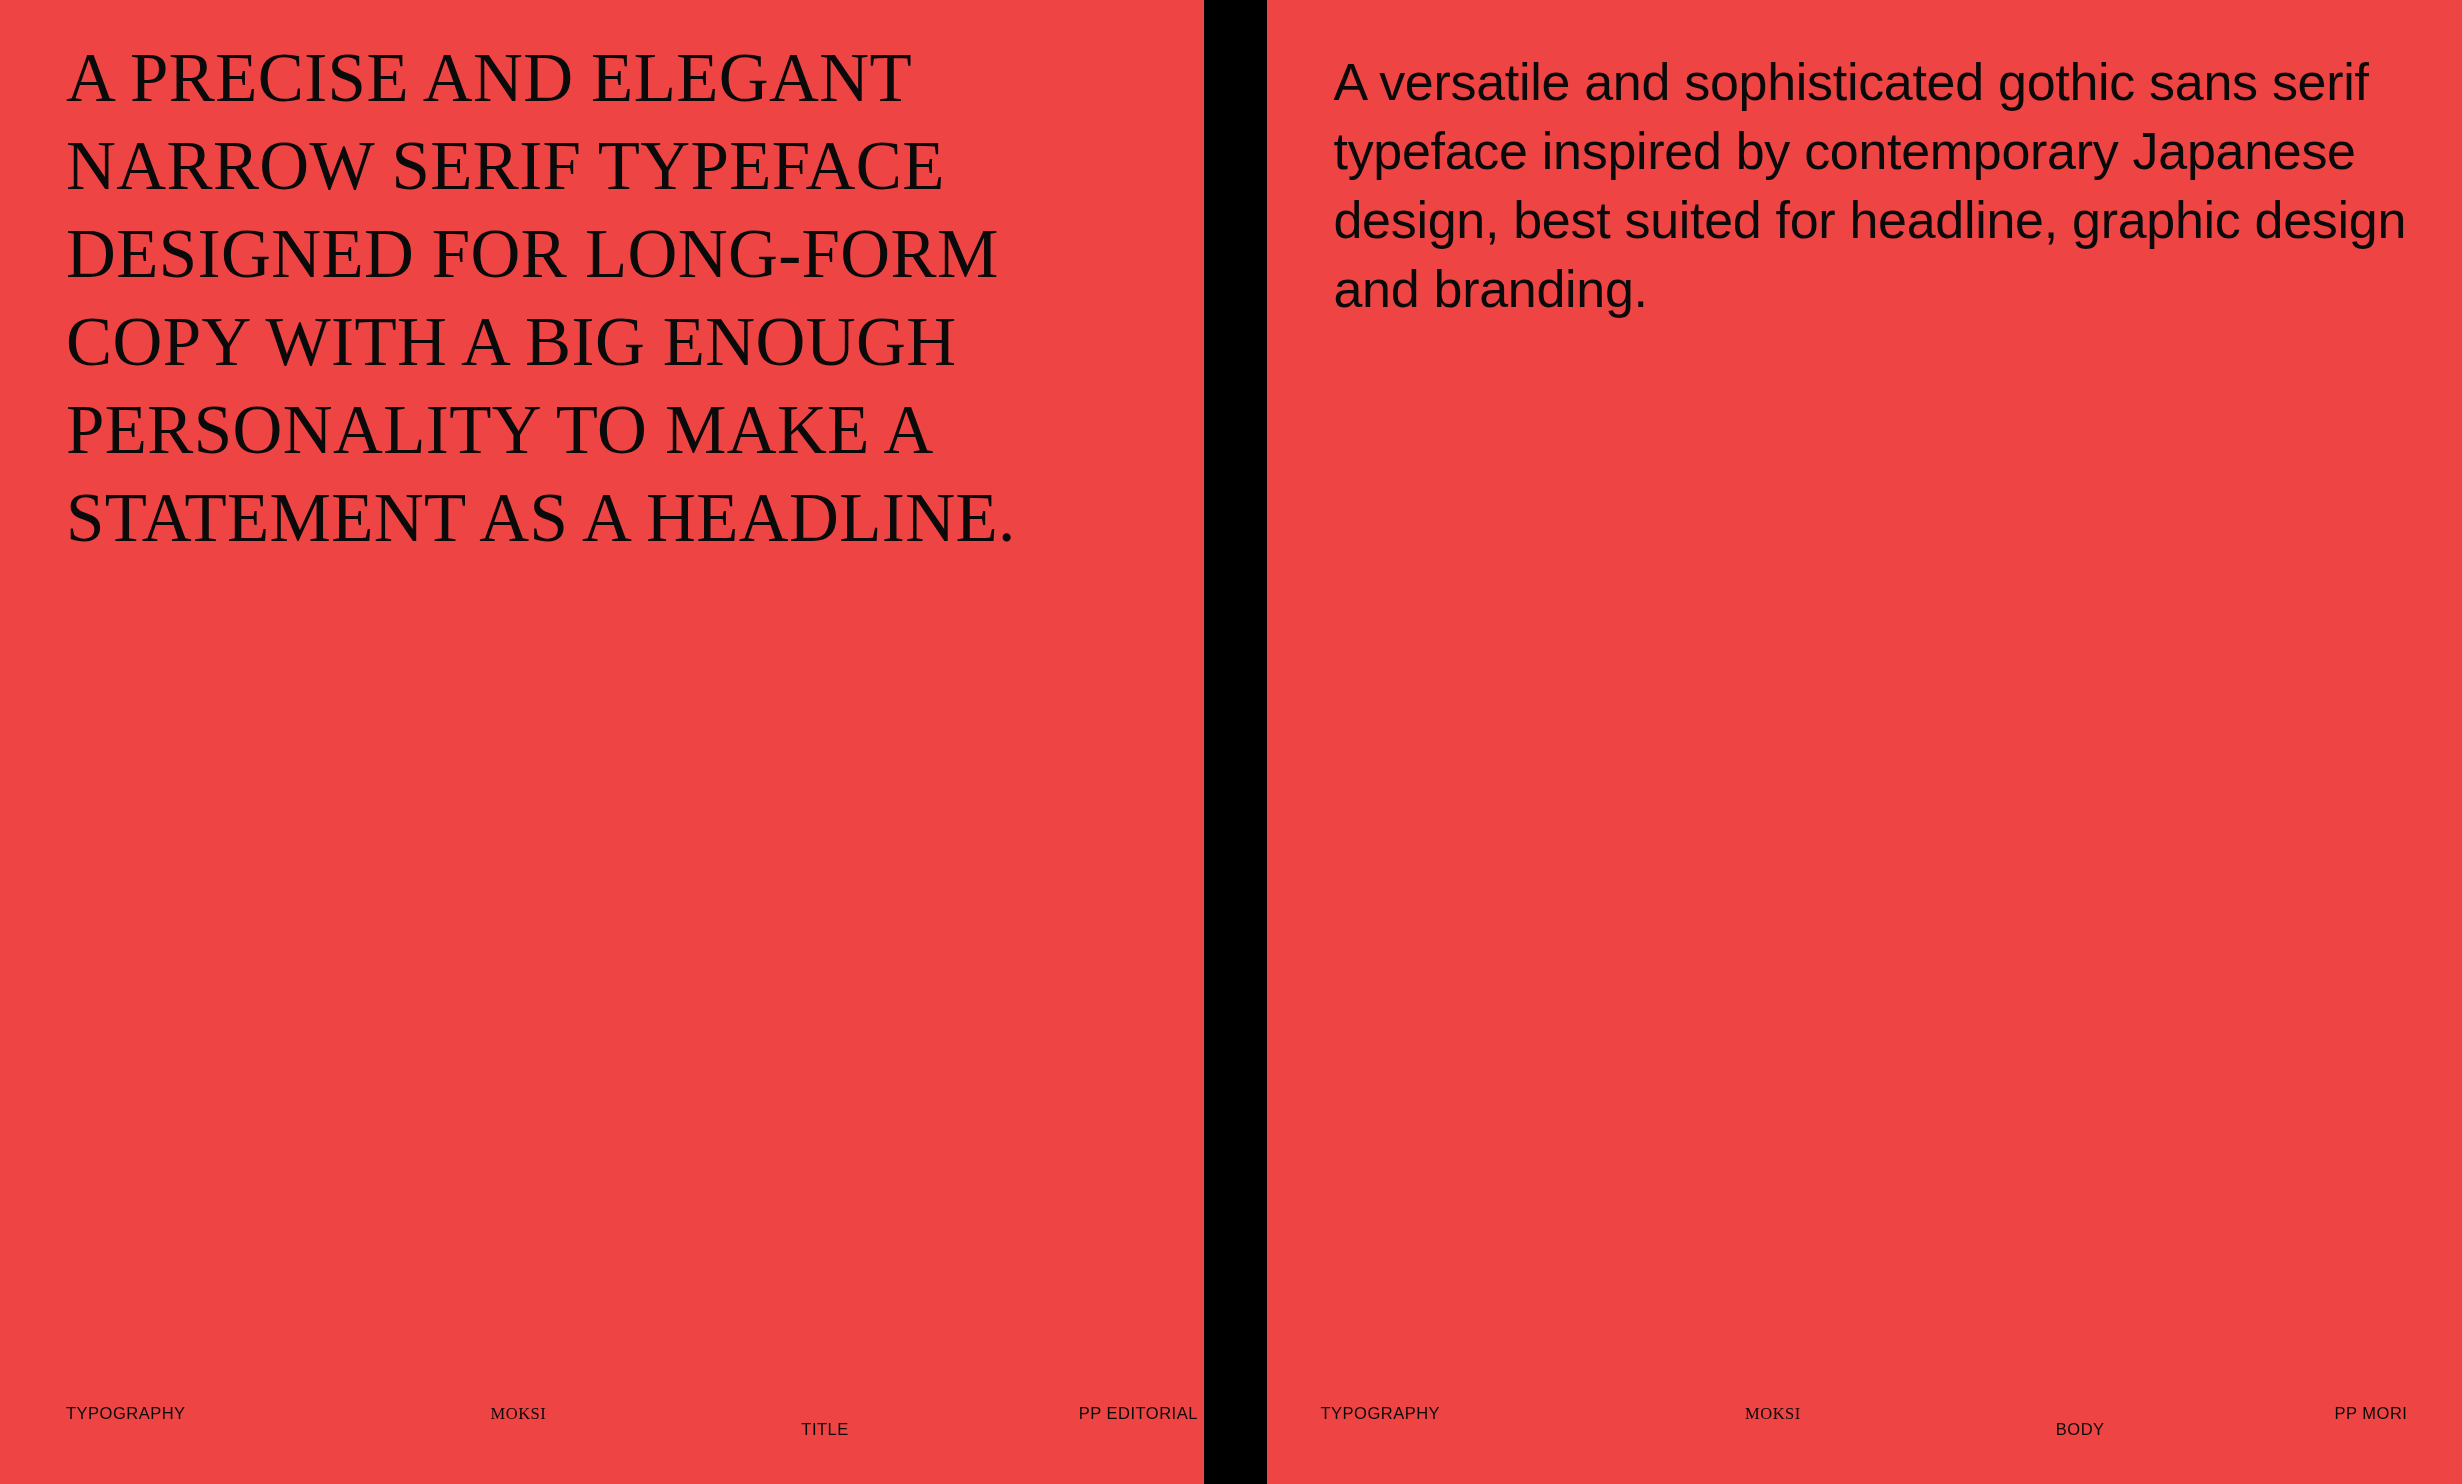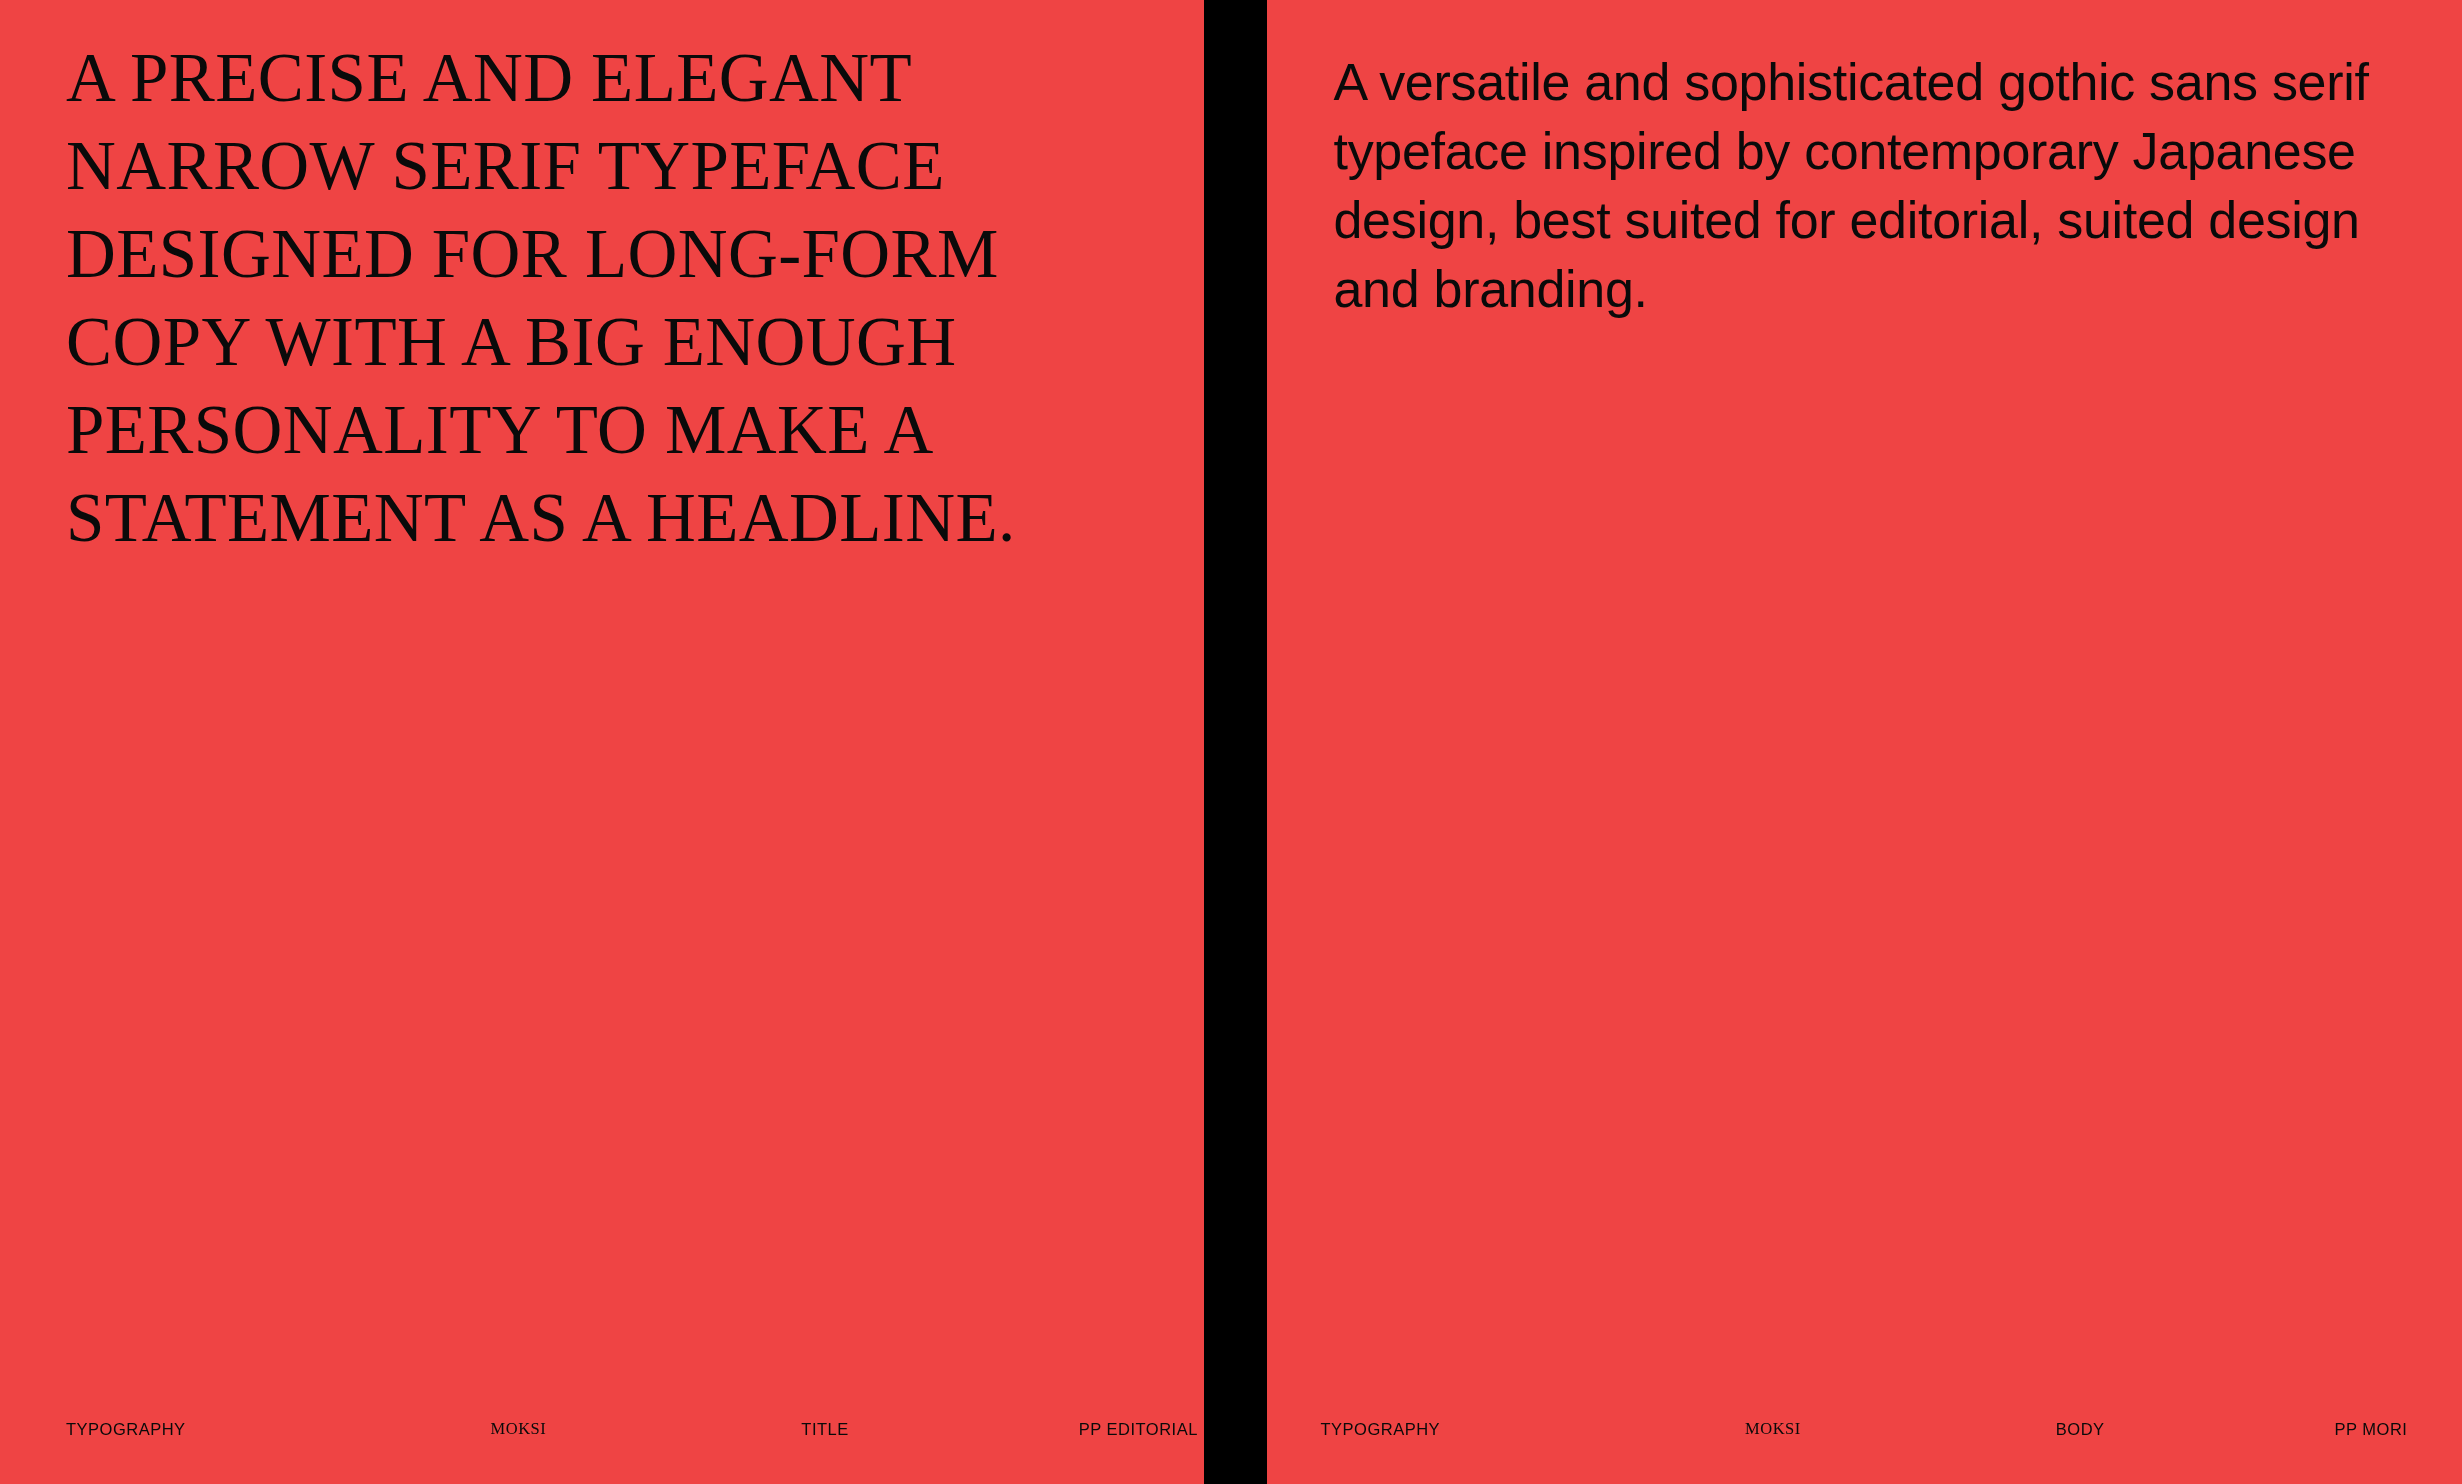--- a/index.html
+++ b/index.html
@@ -69,21 +69,21 @@
     white-space: pre-line;
   }
 
   .footer {
     position: absolute;
     bottom: 46px;
     left: 66px;
     right: 63px;
     display: flex;
     justify-content: space-between;
-    align-items: flex-end;
+    align-items: center;
   }
   .panel-right .footer {
     left: 54px;
     right: 58px;
   }
   .footer-item {
     font-family: "Liberation Sans", sans-serif;
     font-size: 16.5px;
     letter-spacing: 0.5px;
     color: #0a0a0a;
@@ -106,21 +106,21 @@
       <span class="footer-item col1">TYPOGRAPHY</span>
       <span class="footer-item col2">MOKSI</span>
       <span class="footer-item col3">TITLE</span>
       <span class="footer-item col4">PP EDITORIAL</span>
     </div>
   </div>
 
   <div class="gutter"></div>
 
   <div class="panel panel-right">
-    <div class="specimen-sans">A versatile and sophisticated gothic sans serif typeface inspired by contemporary Japanese design, best suited for editorial, suited design and branding.</div>
+    <div class="specimen-sans">A versatile and sophisticated gothic sans serif typeface inspired by contemporary Japanese design, best suited for headline, graphic design and branding.</div>
     <div class="footer">
       <span class="footer-item col1">TYPOGRAPHY</span>
       <span class="footer-item col2">MOKSI</span>
       <span class="footer-item col3">BODY</span>
       <span class="footer-item col4">PP MORI</span>
     </div>
   </div>
 
 </div>
 

